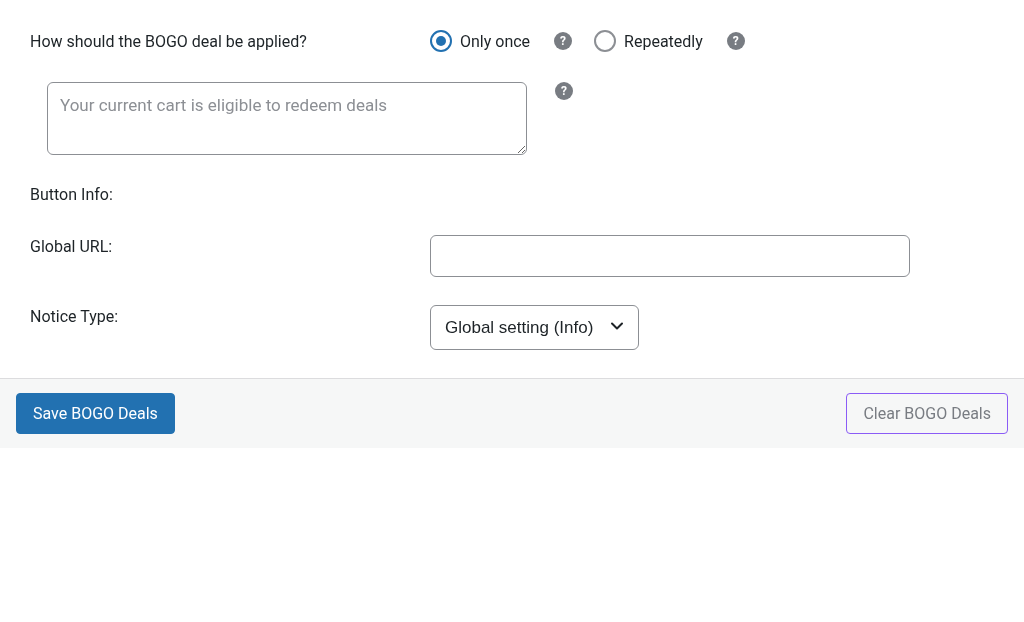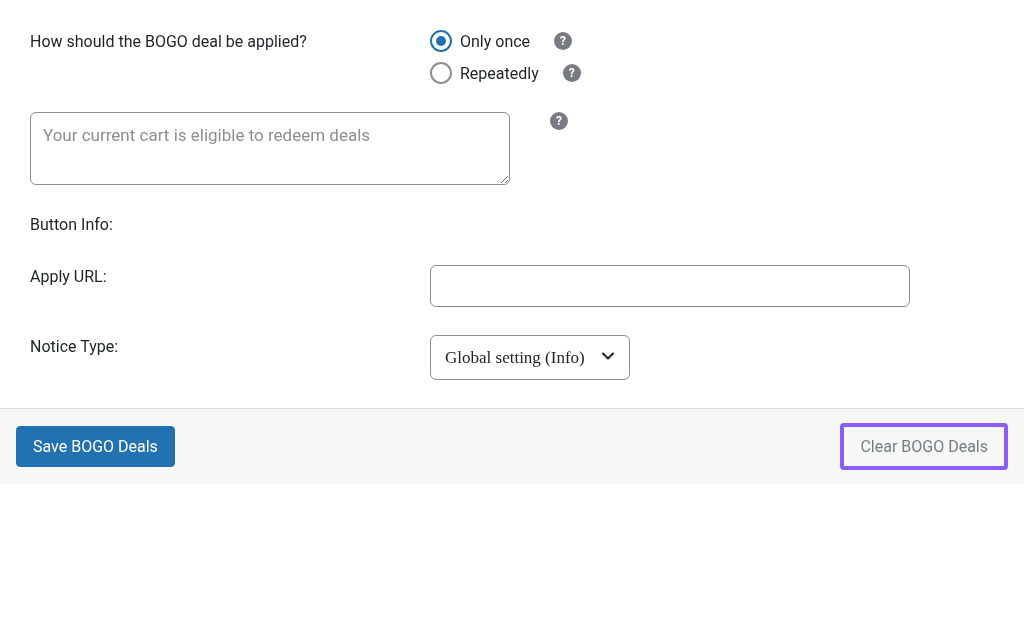--- a/index.html
+++ b/index.html
@@ -36,22 +36,22 @@
       line-height: 1.5;
       flex-shrink: 0;
     }
     .form-control {
       flex: 1;
       display: flex;
       align-items: flex-start;
     }
     .radio-group {
       display: flex;
-      flex-direction: column;
-      gap: 10px;
+      flex-direction: row;
+      gap: 22px;
     }
     .radio-item {
       display: flex;
       align-items: center;
       gap: 8px;
     }
     .radio-input {
       appearance: none;
       width: 22px;
       height: 22px;
@@ -117,35 +117,36 @@
       font-size: 17px;
       color: #8c8f94;
       font-family: inherit;
     }
     .text-input::placeholder {
       color: #8c8f94;
     }
     .textarea-wrap {
       display: flex;
       align-items: flex-start;
-      gap: 24px;
+      gap: 12px;
       width: 100%;
+      margin-left: 17px;
     }
     .select-wrap {
       position: relative;
       display: inline-block;
     }
     .select-input {
       appearance: none;
       border: 1px solid #8c8f94;
       border-radius: 6px;
       padding: 12px 44px 12px 14px;
       font-size: 17px;
       color: #1d2327;
-      font-family: Liberation Serif, serif;
+      font-family: Liberation Sans, sans-serif;
       background: #fff;
       cursor: pointer;
     }
     .select-chevron {
       position: absolute;
       right: 14px;
       top: 50%;
       transform: translateY(-50%);
       pointer-events: none;
     }
@@ -164,21 +165,21 @@
       border: 1px solid #2271b1;
       border-radius: 4px;
       padding: 10px 16px;
       font-size: 16px;
       font-family: inherit;
       cursor: pointer;
     }
     .btn-secondary {
       background: #f6f7f7;
       color: #787c82;
-      border: 4px solid #8b5cf6;
+      border: 1px solid #8b5cf6;
       border-radius: 4px;
       padding: 10px 16px;
       font-size: 16px;
       font-family: inherit;
       cursor: pointer;
     }
     .control-col {
       width: 480px;
       max-width: 480px;
     }
@@ -213,21 +214,21 @@
         <span class="help-icon">?</span>
       </div>
     </div>
   </div>
 
   <div class="form-row">
     <div class="form-label">Button Info:</div>
   </div>
 
   <div class="form-row">
-    <div class="form-label">Apply URL:</div>
+    <div class="form-label">Global URL:</div>
     <div class="form-control">
       <input type="text" class="text-input control-col" placeholder="" style="">
     </div>
   </div>
 
   <div class="form-row">
     <div class="form-label">Notice Type:</div>
     <div class="form-control">
       <div class="select-wrap">
         <select class="select-input">

